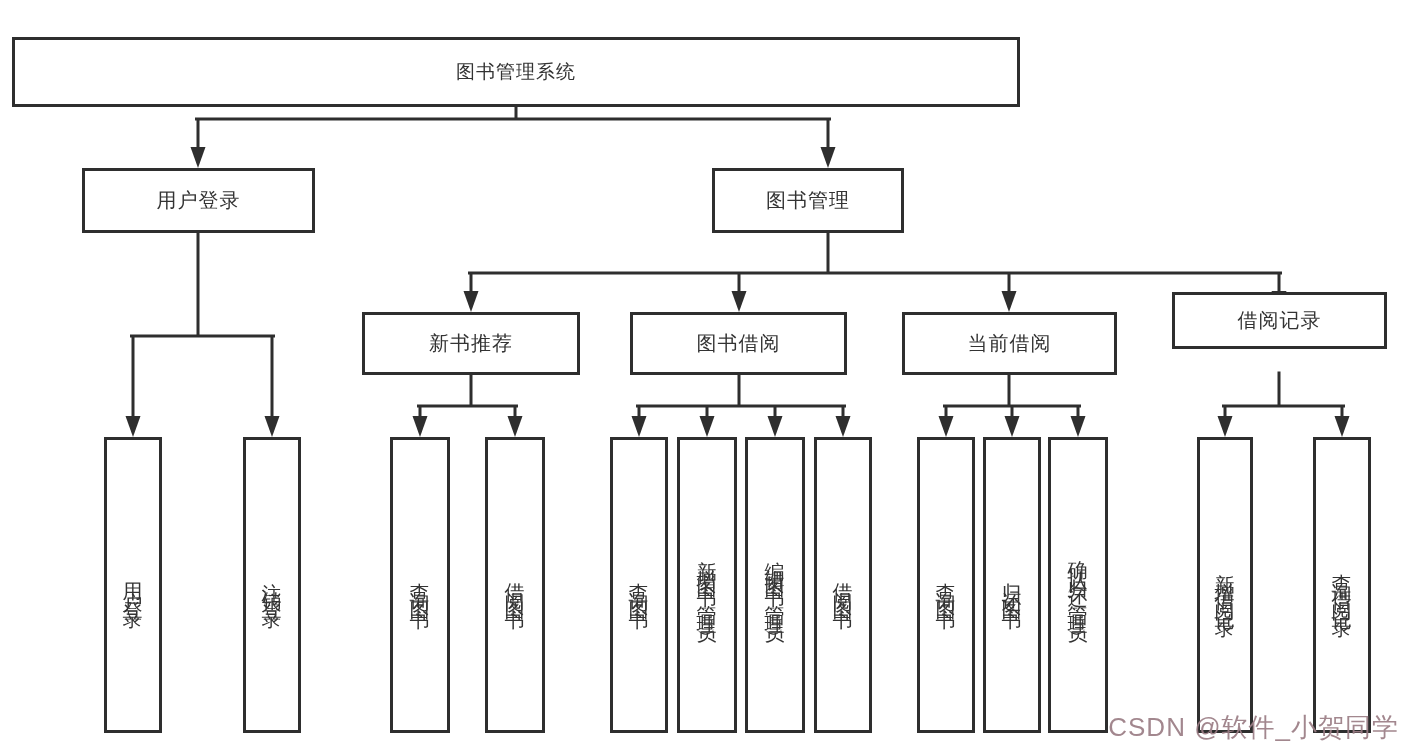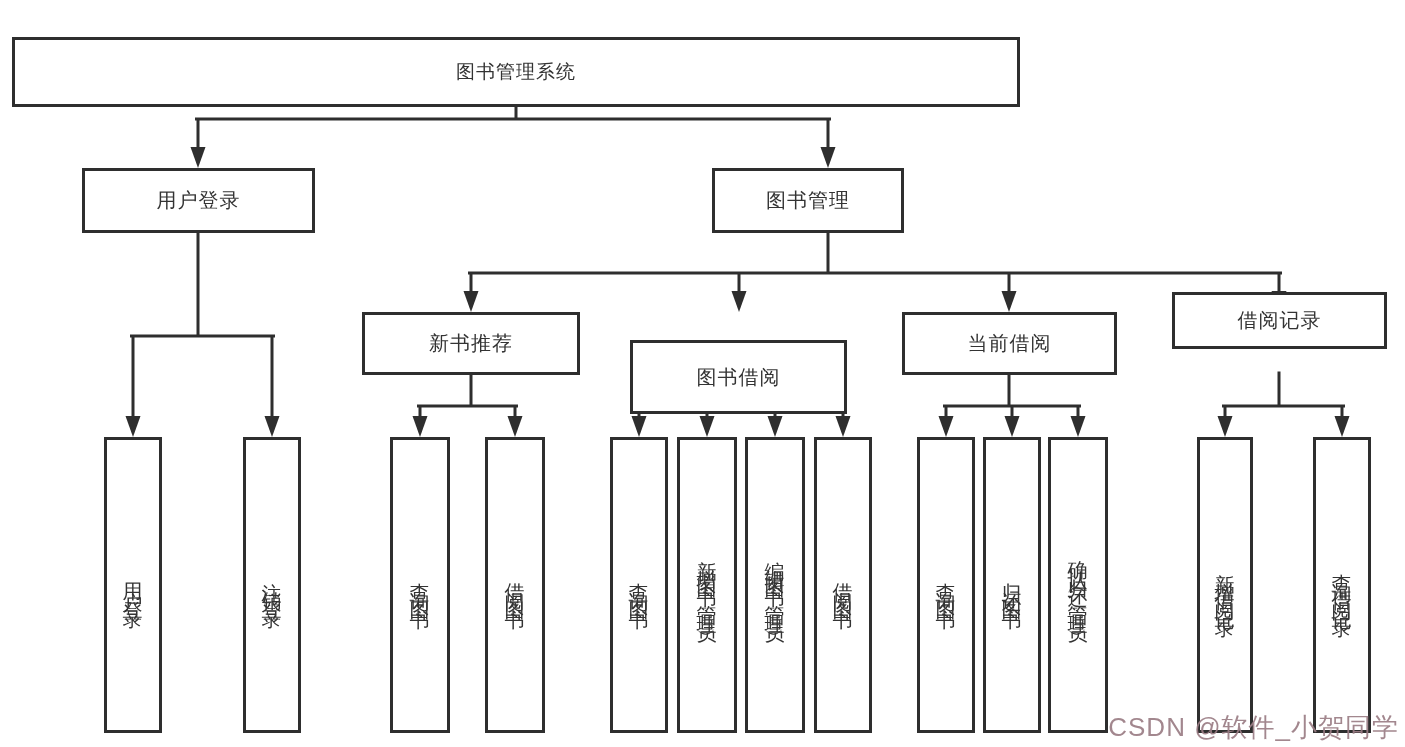--- a/index.html
+++ b/index.html
@@ -135,21 +135,21 @@
   <div class="node" style="left:82px; top:168px; width:233px; height:65px;">
     <span class="hlabel">用户登录</span>
   </div>
   <div class="node" style="left:712px; top:168px; width:192px; height:65px;">
     <span class="hlabel">图书管理</span>
   </div>
 
   <div class="node" style="left:362px; top:312px; width:218px; height:63px;">
     <span class="hlabel">新书推荐</span>
   </div>
-  <div class="node" style="left:630px; top:312px; width:217px; height:74px;margin-top:28px;">
+  <div class="node" style="left:630px; top:312px; width:217px; height:63px;">
     <span class="hlabel">图书借阅</span>
   </div>
   <div class="node" style="left:902px; top:312px; width:215px; height:63px;">
     <span class="hlabel">当前借阅</span>
   </div>
   <div class="node" style="left:1172px; top:292px; width:215px; height:57px;">
     <span class="hlabel">借阅记录</span>
   </div>
 
   <div class="node vbox" style="left:104px; width:58px;">

